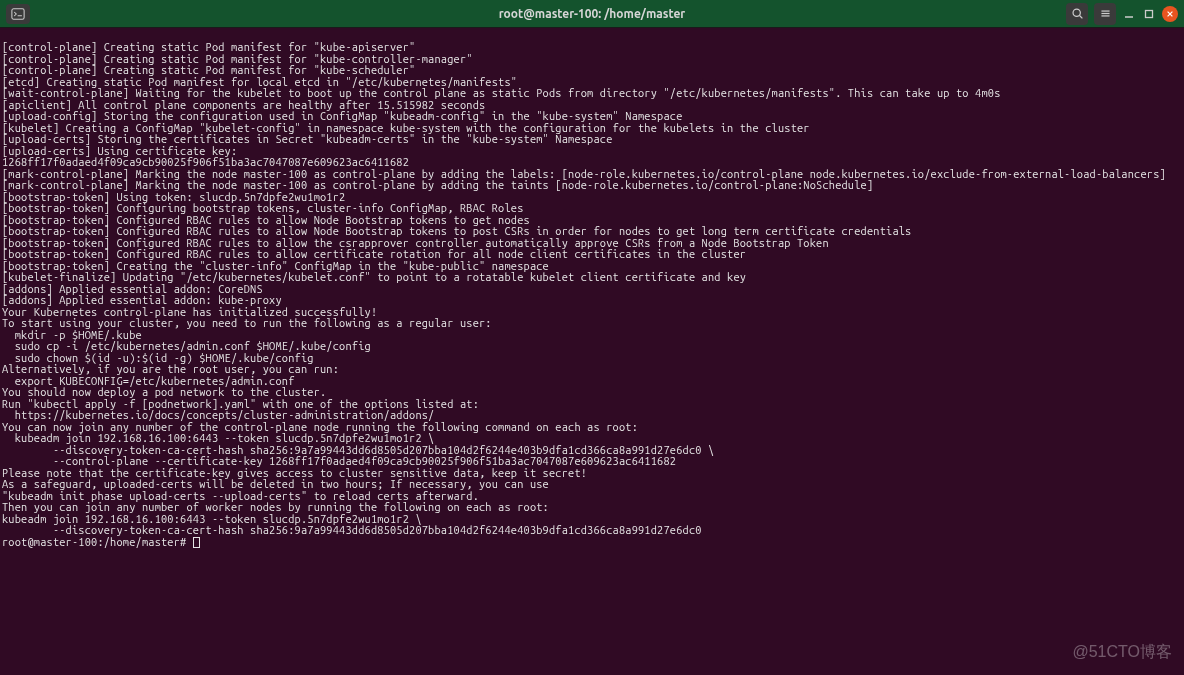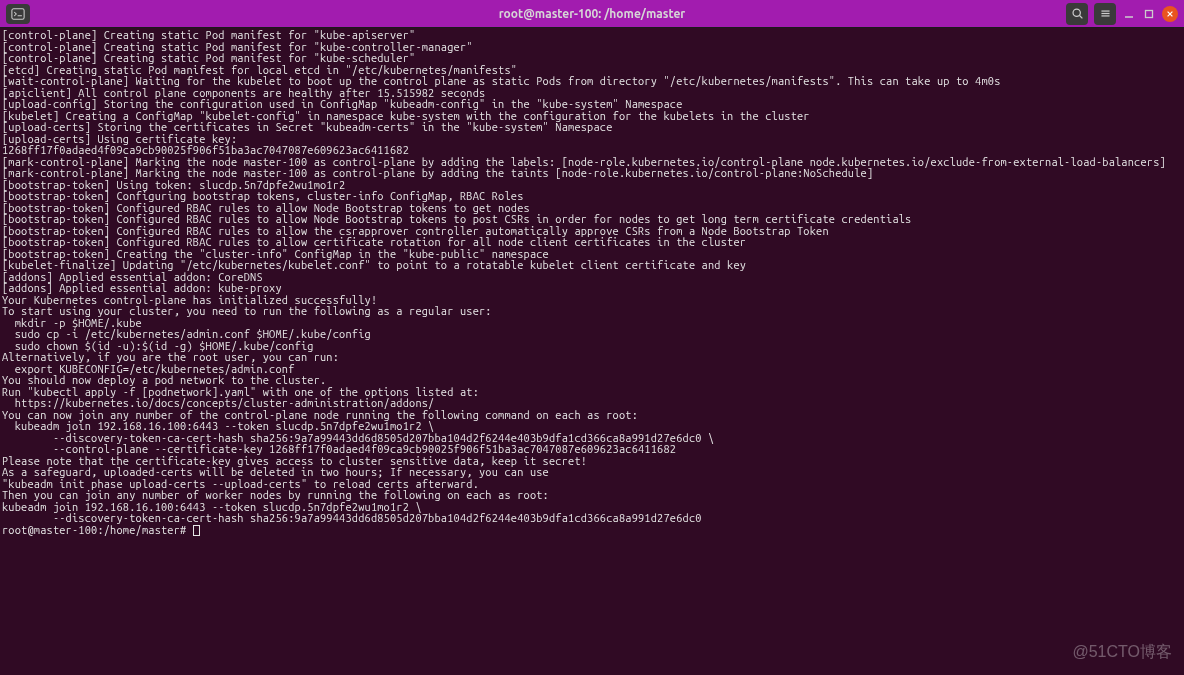--- a/index.html
+++ b/index.html
@@ -10,21 +10,21 @@
     body {
       width: 1184px;
       height: 675px;
       background: #1a1a1a;
       font-family: 'Ubuntu Mono', 'DejaVu Sans Mono', monospace;
       overflow: hidden;
       position: relative;
     }
     .titlebar {
       height: 28px;
-      background: #a21caf;
+      background: #14532d;
       display: flex;
       align-items: center;
       justify-content: space-between;
       padding: 0 6px;
       border-bottom: 1px solid #1a1a1a;
     }
     .titlebar-left {
       display: flex;
       align-items: center;
       gap: 4px;
@@ -81,21 +81,21 @@
       display: flex;
       align-items: center;
       justify-content: center;
       color: #fff;
       font-size: 9px;
     }
     .terminal {
       background: #2b0a18;
       background: #300a24;
       height: calc(675px - 28px);
-      padding: 2px 2px;
+      padding: 14px 2px;
       color: #e6e6e6;
       font-size: 11px;
       line-height: 11.5px;
       letter-spacing: 0.2px;
       white-space: pre;
       overflow: hidden;
     }
     .terminal-line {
       display: block;
     }

